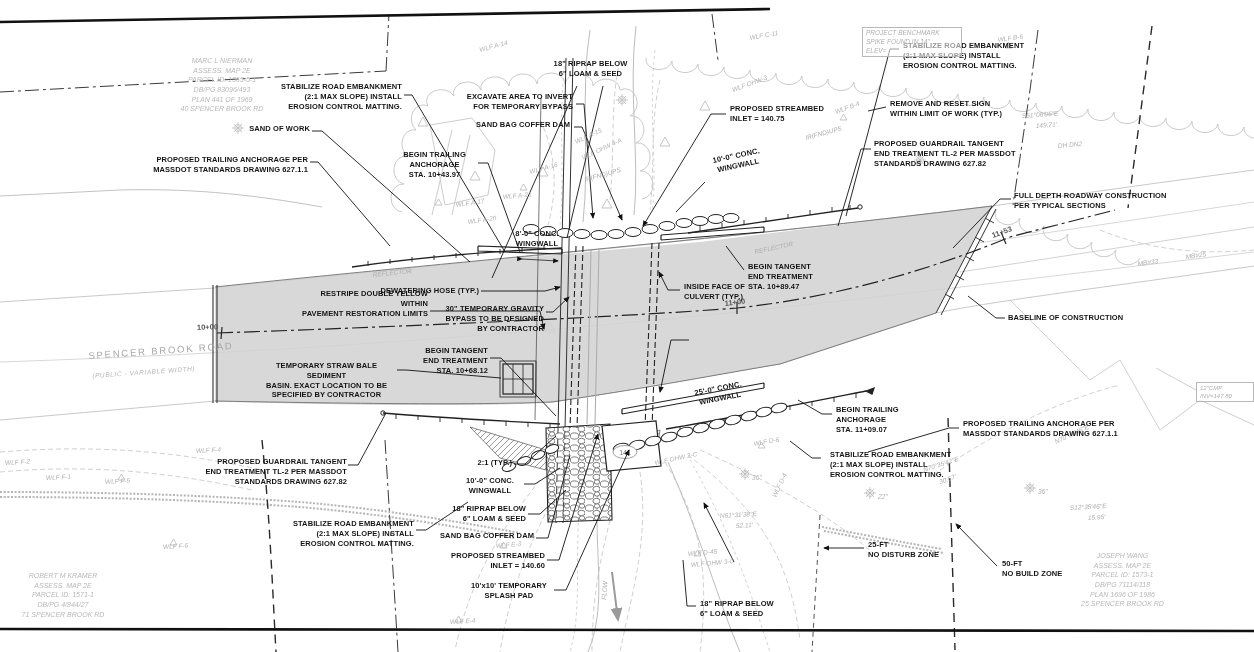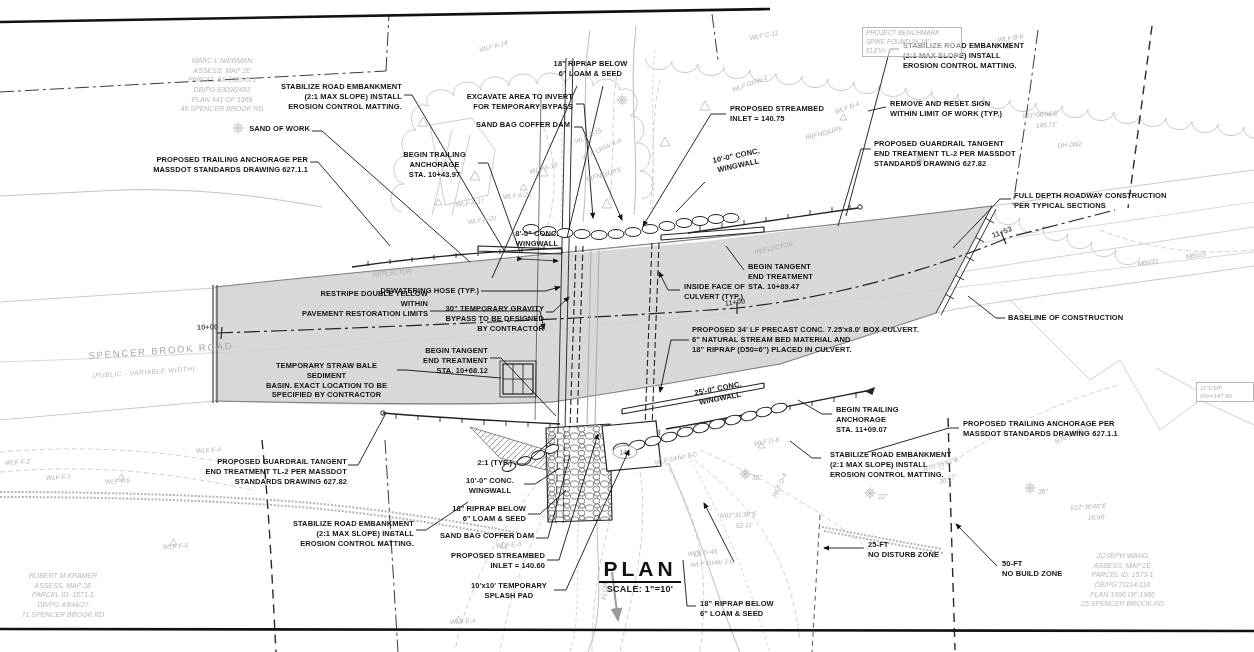--- a/index.html
+++ b/index.html
@@ -420,23 +420,20 @@
 PAVEMENT RESTORATION LIMITS</div>
 <div class="co r" style="left:432px;top:304px;width:112px">30" TEMPORARY GRAVITY
 BYPASS TO BE DESIGNED
 BY CONTRACTOR</div>
 <div class="co r" style="left:400px;top:346px;width:88px">BEGIN TANGENT
 END TREATMENT
 STA. 10+68.12</div>
 <div class="co c" style="left:258px;top:361px;width:137px">TEMPORARY STRAW BALE SEDIMENT
 BASIN. EXACT LOCATION TO BE
 SPECIFIED BY CONTRACTOR</div>
-<div class="co" style="left:692px;top:325px;width:235px">PROPOSED 34' LF PRECAST CONC. 7.25'x8.0' BOX CULVERT.
-6" NATURAL STREAM BED MATERIAL AND
-18" RIPRAP (D50=6") PLACED IN CULVERT.</div>
 <div class="co" style="left:1008px;top:313px;width:140px">BASELINE OF CONSTRUCTION</div>
 <div class="co" style="left:836px;top:405px;width:80px">BEGIN TRAILING
 ANCHORAGE
 STA. 11+09.07</div>
 <div class="co" style="left:830px;top:450px;width:148px">STABILIZE ROAD EMBANKMENT
 (2:1 MAX SLOPE) INSTALL
 EROSION CONTROL MATTING.</div>
 <div class="co" style="left:963px;top:419px;width:168px">PROPOSED TRAILING ANCHORAGE PER
 MASSDOT STANDARDS DRAWING 627.1.1</div>
 <div class="co c" style="left:676px;top:392px;width:84px;transform:rotate(-11deg);transform-origin:left top">25'-0" CONC.
@@ -483,18 +480,14 @@
 25 SPENCER BROOK RD</div>
 <div class="gbox" style="left:862px;top:27px;width:92px">PROJECT BENCHMARK
 SPIKE FOUND IN 14"
 ELEV=</div>
 <div class="gbox" style="left:1196px;top:382px;width:50px;font-size:6px">12"CMP
 INV=147.80</div>
 
 <div class="roadname" style="left:88px;top:350px">SPENCER BROOK ROAD</div>
 <div class="roadsub" style="left:92px;top:372px">(PUBLIC - VARIABLE WIDTH)</div>
 
-<div id="plan-block">
-  <span id="plan-title">PLAN</span>
-  <div id="plan-scale">SCALE: 1"=10'</div>
+
 </div>
 
-</div>
-
 </body></html>

